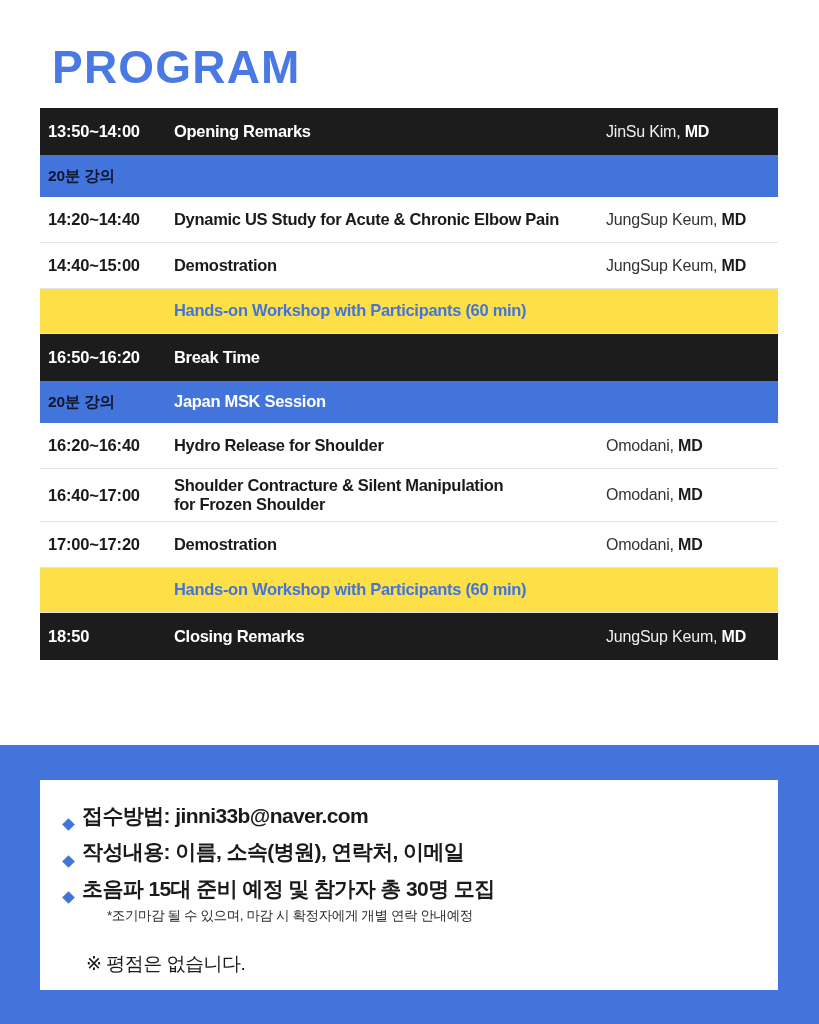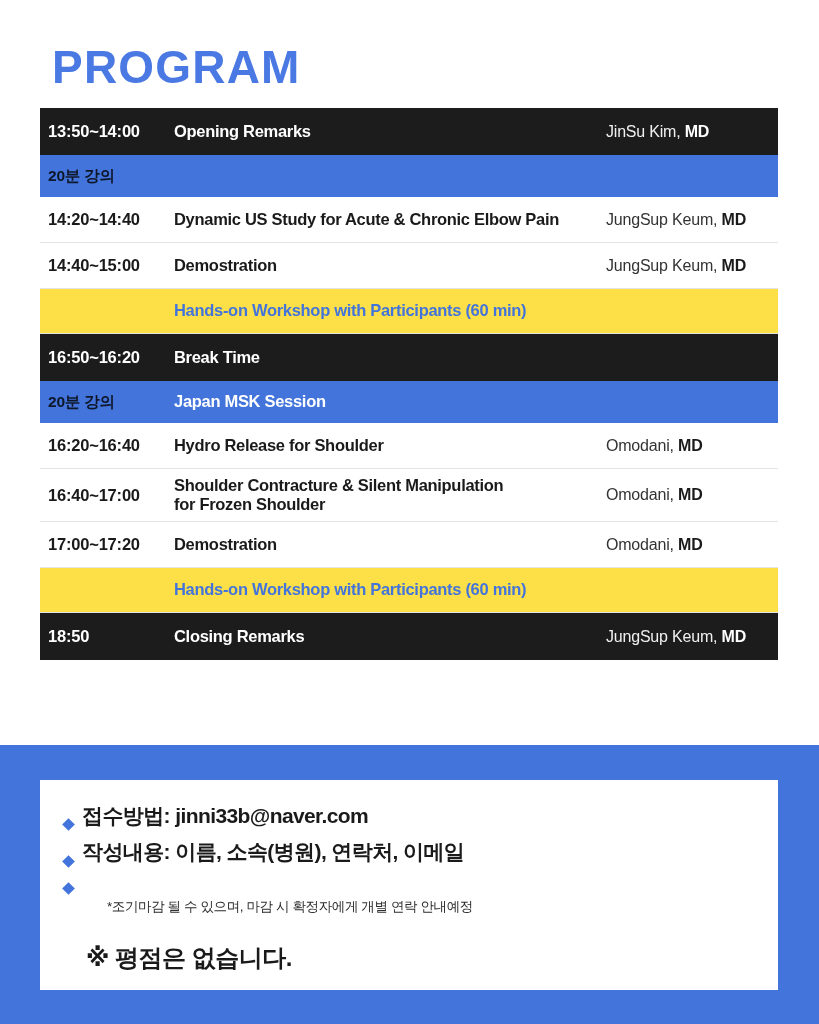--- a/index.html
+++ b/index.html
@@ -162,22 +162,22 @@
     margin-top: -4px;
     font-size: 13.5px;
     font-weight: 400;
     color: #2b2b2b;
     letter-spacing: -0.4px;
   }
 
   .f-final {
     margin-left: 22px;
     margin-top: 26px;
-    font-size: 24px;
-    font-weight: 700;
+    font-size: 19px;
+    font-weight: 400;
     color: #1a1a1a;
     letter-spacing: -0.5px;
   }
 </style>
 </head>
 <body>
 
 <div class="page">
 
   <div class="title">PROGRAM</div>
@@ -252,20 +252,21 @@
       <div class="f-line">
             <span class="diamond"></span>
             <span class="f-text">접수방법: jinni33b@naver.com</span>
           </div>
           <div class="f-line">
             <span class="diamond"></span>
             <span class="f-text">작성내용: 이름, 소속(병원), 연락처, 이메일</span>
           </div>
           <div class="f-line">
             <span class="diamond"></span>
+            <span class="f-text">초음파 15대 준비 예정 및 참가자 총 30명 모집</span>
           </div>
           <div class="f-note">*조기마감 될 수 있으며, 마감 시 확정자에게 개별 연락 안내예정</div>
           <div class="f-final">※ 평점은 없습니다.</div>
         </div>
     </div>
   </div>
 
 </div>
 
 </body></html>

